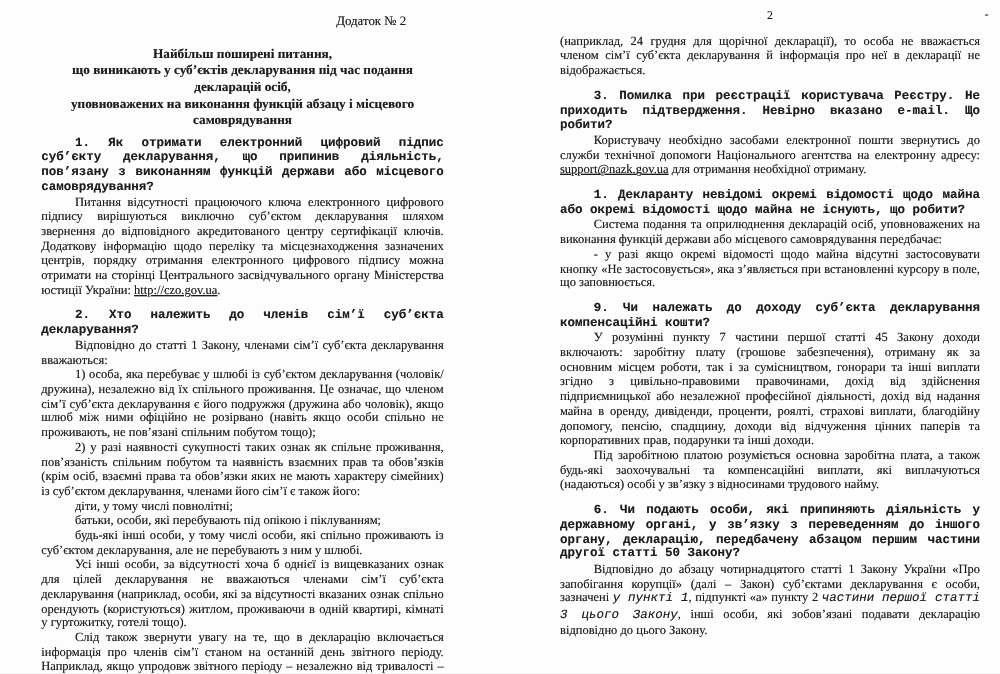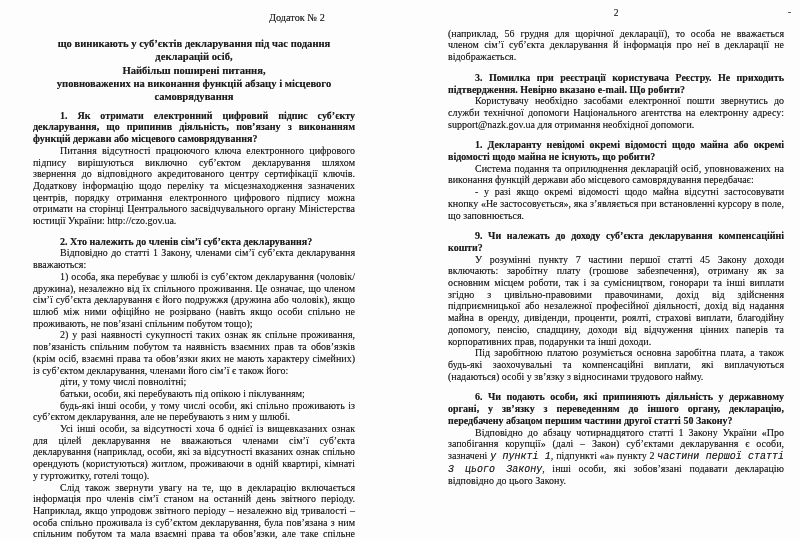--- a/index.html
+++ b/index.html
@@ -8,39 +8,39 @@
     font-family:"Liberation Serif", serif;color:#1d1d1d;overflow:hidden;
     text-shadow:0 0 .4px rgba(30,30,30,.55);
   }
   .page{position:absolute;top:0;height:539px;overflow:hidden;box-sizing:border-box;}
   .page-left{left:0;width:400px;padding:12px 45px 0 33px;}
   .page-right{left:400px;width:400px;padding:6px 16px 0 48px;}
   p{margin:0;font-size:10px;line-height:11.7px;text-align:justify;text-indent:27px;}
   .annex{text-align:right;text-indent:0;padding-right:30px;font-size:10.3px;}
   .title-block{margin-top:13px;}
   .title-line{text-align:center;text-indent:0;font-weight:bold;font-size:10.6px;line-height:13.4px;}
-  .heading{font-weight:bold;margin-top:9px;}
+  .heading{font-weight:bold;margin-top:9px;font-family:Liberation Mono, monospace;}
   .heading-first{margin-top:6px;}
   .pagenum{text-align:center;text-indent:0;font-size:9.5px;margin-top:2px;}
   .cont{text-indent:0;margin-top:8px;}
-  .u{}
+  .u{text-decoration:underline;}
   .em{font-style:italic;font-family:Liberation Mono, monospace;}
   .corner-mark{position:absolute;top:6px;right:9px;font-size:10px;color:#444;text-indent:0;}
 </style>
 </head>
 <body>
 
 <div class="scan">
 
   <div class="page page-left">
     <p class="annex">Додаток № 2</p>
 
     <div class="title-block">
+      <div class="title-line">Найбільш поширені питання,</div>
       <div class="title-line">що виникають у суб’єктів декларування під час подання декларацій осіб,</div>
-      <div class="title-line">Найбільш поширені питання,</div>
       <div class="title-line">уповноважених на виконання функцій абзацу і місцевого</div>
       <div class="title-line">самоврядування</div>
     </div>
 
     <p class="heading heading-first">1. Як отримати електронний цифровий підпис суб’єкту декларування, що припинив діяльність, пов’язану з виконанням функцій держави або місцевого самоврядування?</p>
     <p><span>Питання відсутності працюючого ключа електронного цифрового підпису вирішуються виключно суб’єктом декларування шляхом звернення до відповідного акредитованого центру сертифікації ключів. Додаткову інформацію щодо переліку та місцезнаходження зазначених центрів, порядку отримання електронного цифрового підпису можна отримати на сторінці Центрального засвідчувального органу Міністерства юстиції України: </span><span class="u">http://czo.gov.ua</span><span>.</span></p>
 
     <p class="heading">2. Хто належить до членів сім’ї суб’єкта декларування?</p>
     <p>Відповідно до статті 1 Закону, членами сім’ї суб’єкта декларування вважаються:</p>
     <p>1) особа, яка перебуває у шлюбі із суб’єктом декларування (чоловік/дружина), незалежно від їх спільного проживання. Це означає, що членом сім’ї суб’єкта декларування є його подружжя (дружина або чоловік), якщо шлюб між ними офіційно не розірвано (навіть якщо особи спільно не проживають, не пов’язані спільним побутом тощо);</p>
@@ -49,24 +49,24 @@
     <p>батьки, особи, які перебувають під опікою і піклуванням;</p>
     <p>будь-які інші особи, у тому числі особи, які спільно проживають із суб’єктом декларування, але не перебувають з ним у шлюбі.</p>
     <p>Усі інші особи, за відсутності хоча б однієї із вищевказаних ознак для цілей декларування не вважаються членами сім’ї суб’єкта декларування (наприклад, особи, які за відсутності вказаних ознак спільно орендують (користуються) житлом, проживаючи в одній квартирі, кімнаті у гуртожитку, готелі тощо).</p>
     <p>Слід також звернути увагу на те, що в декларацію включається інформація про членів сім’ї станом на останній день звітного періоду. Наприклад, якщо упродовж звітного періоду – незалежно від тривалості – особа спільно проживала із суб’єктом декларування, була пов’язана з ним спільним побутом та мала взаємні права та обов’язки, але таке спільне проживання було припинено станом на останній день звітного періоду</p>
   </div>
 
   <div class="page page-right">
     <p class="pagenum">2</p>
     <span class="corner-mark">-</span>
 
-    <p class="cont">(наприклад, 56 грудня для щорічної декларації), то особа не вважається членом сім’ї суб’єкта декларування й інформація про неї в декларації не відображається.</p>
+    <p class="cont">(наприклад, 24 грудня для щорічної декларації), то особа не вважається членом сім’ї суб’єкта декларування й інформація про неї в декларації не відображається.</p>
 
     <p class="heading">3. Помилка при реєстрації користувача Реєстру. Не приходить підтвердження. Невірно вказано e-mail. Що робити?</p>
-    <p><span>Користувачу необхідно засобами електронної пошти звернутись до служби технічної допомоги Національного агентства на електронну адресу: </span><span class="u">support@nazk.gov.ua</span><span> для отримання необхідної допомоги.</span></p>
+    <p><span>Користувачу необхідно засобами електронної пошти звернутись до служби технічної допомоги Національного агентства на електронну адресу: </span><span class="u">support@nazk.gov.ua</span><span> для отримання необхідної отриману.</span></p>
 
     <p class="heading">1. Декларанту невідомі окремі відомості щодо майна або окремі відомості щодо майна не існують, що робити?</p>
     <p>Система подання та оприлюднення декларацій осіб, уповноважених на виконання функцій держави або місцевого самоврядування передбачає:</p>
     <p>- у разі якщо окремі відомості щодо майна відсутні застосовувати кнопку «Не застосовується», яка з’являється при встановленні курсору в поле, що заповнюється.</p>
 
     <p class="heading">9. Чи належать до доходу суб’єкта декларування компенсаційні кошти?</p>
     <p>У розумінні пункту 7 частини першої статті 45 Закону доходи включають: заробітну плату (грошове забезпечення), отриману як за основним місцем роботи, так і за сумісництвом, гонорари та інші виплати згідно з цивільно-правовими правочинами, дохід від здійснення підприємницької або незалежної професійної діяльності, дохід від надання майна в оренду, дивіденди, проценти, роялті, страхові виплати, благодійну допомогу, пенсію, спадщину, доходи від відчуження цінних паперів та корпоративних прав, подарунки та інші доходи.</p>
     <p>Під заробітною платою розуміється основна заробітна плата, а також будь-які заохочувальні та компенсаційні виплати, які виплачуються (надаються) особі у зв’язку з відносинами трудового найму.</p>
 
     <p class="heading">6. Чи подають особи, які припиняють діяльність у державному органі, у зв’язку з переведенням до іншого органу, декларацію, передбачену абзацом першим частини другої статті 50 Закону?</p>

